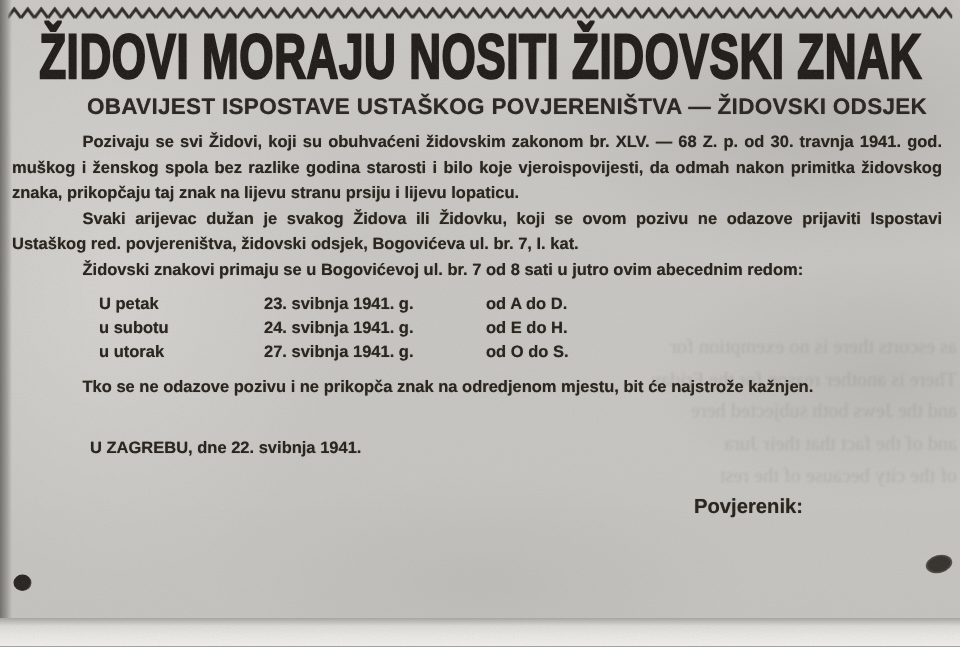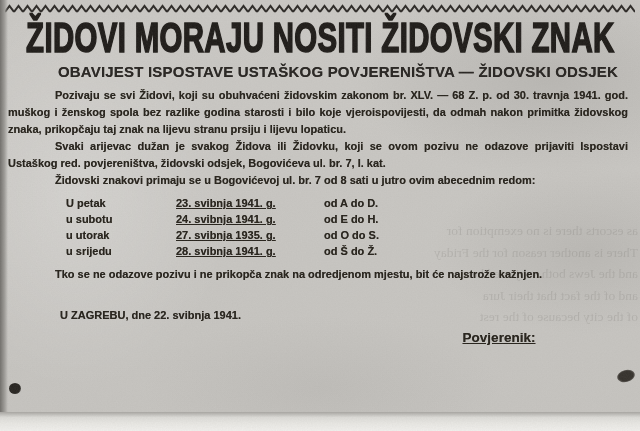--- a/index.html
+++ b/index.html
@@ -43,29 +43,29 @@
   .body{
     margin-top:7px;padding:0 12px 0 8px;
     font-size:11px;font-weight:bold;line-height:17px;
     text-align:justify;color:#242019;
     text-shadow:0 0 0.5px rgba(36,32,25,0.6);
   }
   .para{margin:0;text-indent:47px;}
   .schedule{margin:6px 0 0 58px;line-height:16px;}
   .srow{white-space:nowrap;}
   .sday{display:inline-block;width:110px;}
-  .sdate{display:inline-block;width:148px;text-decoration:underline;}
+  .sdate{display:inline-block;width:148px;}
   .warning{margin-top:7px;}
   .dateline{margin-top:24px;text-indent:52px;}
   .sig{
     position:absolute;right:26px;top:330px;width:230px;
     text-align:center;font-weight:bold;color:#242019;
     text-shadow:0 0 0.5px rgba(36,32,25,0.6);
   }
-  .sig-role{font-size:13.5px;text-decoration:underline;}
+  .sig-role{font-size:13.5px;}
   .sig-name{font-size:14.5px;letter-spacing:0.6px;white-space:nowrap;}
   .blob-left{
     position:absolute;left:9px;top:383px;width:12px;height:11px;border-radius:50%;
     background:radial-gradient(circle at 45% 45%, #26231f 60%, rgba(38,35,31,0.25));
   }
   .blob-right{
     position:absolute;left:617px;top:370px;width:18px;height:12px;border-radius:50%;
     transform:rotate(-14deg);
     background:radial-gradient(ellipse at 50% 50%, #34302b 55%, rgba(52,48,43,0.2));
   }
@@ -116,24 +116,21 @@
       <p class="para">Židovski znakovi primaju se u Bogovićevoj ul. br. 7 od 8 sati u jutro ovim abecednim redom:</p>
 
       <div class="schedule">
         <div class="srow">
           <span class="sday">U petak</span><span class="sdate">23. svibnja 1941. g.</span><span>od A do D.</span>
         </div>
         <div class="srow">
           <span class="sday">u subotu</span><span class="sdate">24. svibnja 1941. g.</span><span>od E do H.</span>
         </div>
         <div class="srow">
-          <span class="sday">u utorak</span><span class="sdate">27. svibnja 1935. g.</span><span>od O do S.</span>
-        </div>
-        <div class="srow">
-          <span class="sday">u srijedu</span><span class="sdate">28. svibnja 1941. g.</span><span>od Š do Ž.</span>
+          <span class="sday">u utorak</span><span class="sdate">27. svibnja 1941. g.</span><span>od O do S.</span>
         </div>
       </div>
 
       <p class="para warning">Tko se ne odazove pozivu i ne prikopča znak na odredjenom mjestu, bit će najstrože kažnjen.</p>
 
       <p class="para dateline">U ZAGREBU, dne 22. svibnja 1941.</p>
     </div>
   </div>
 
   <div class="sig">

